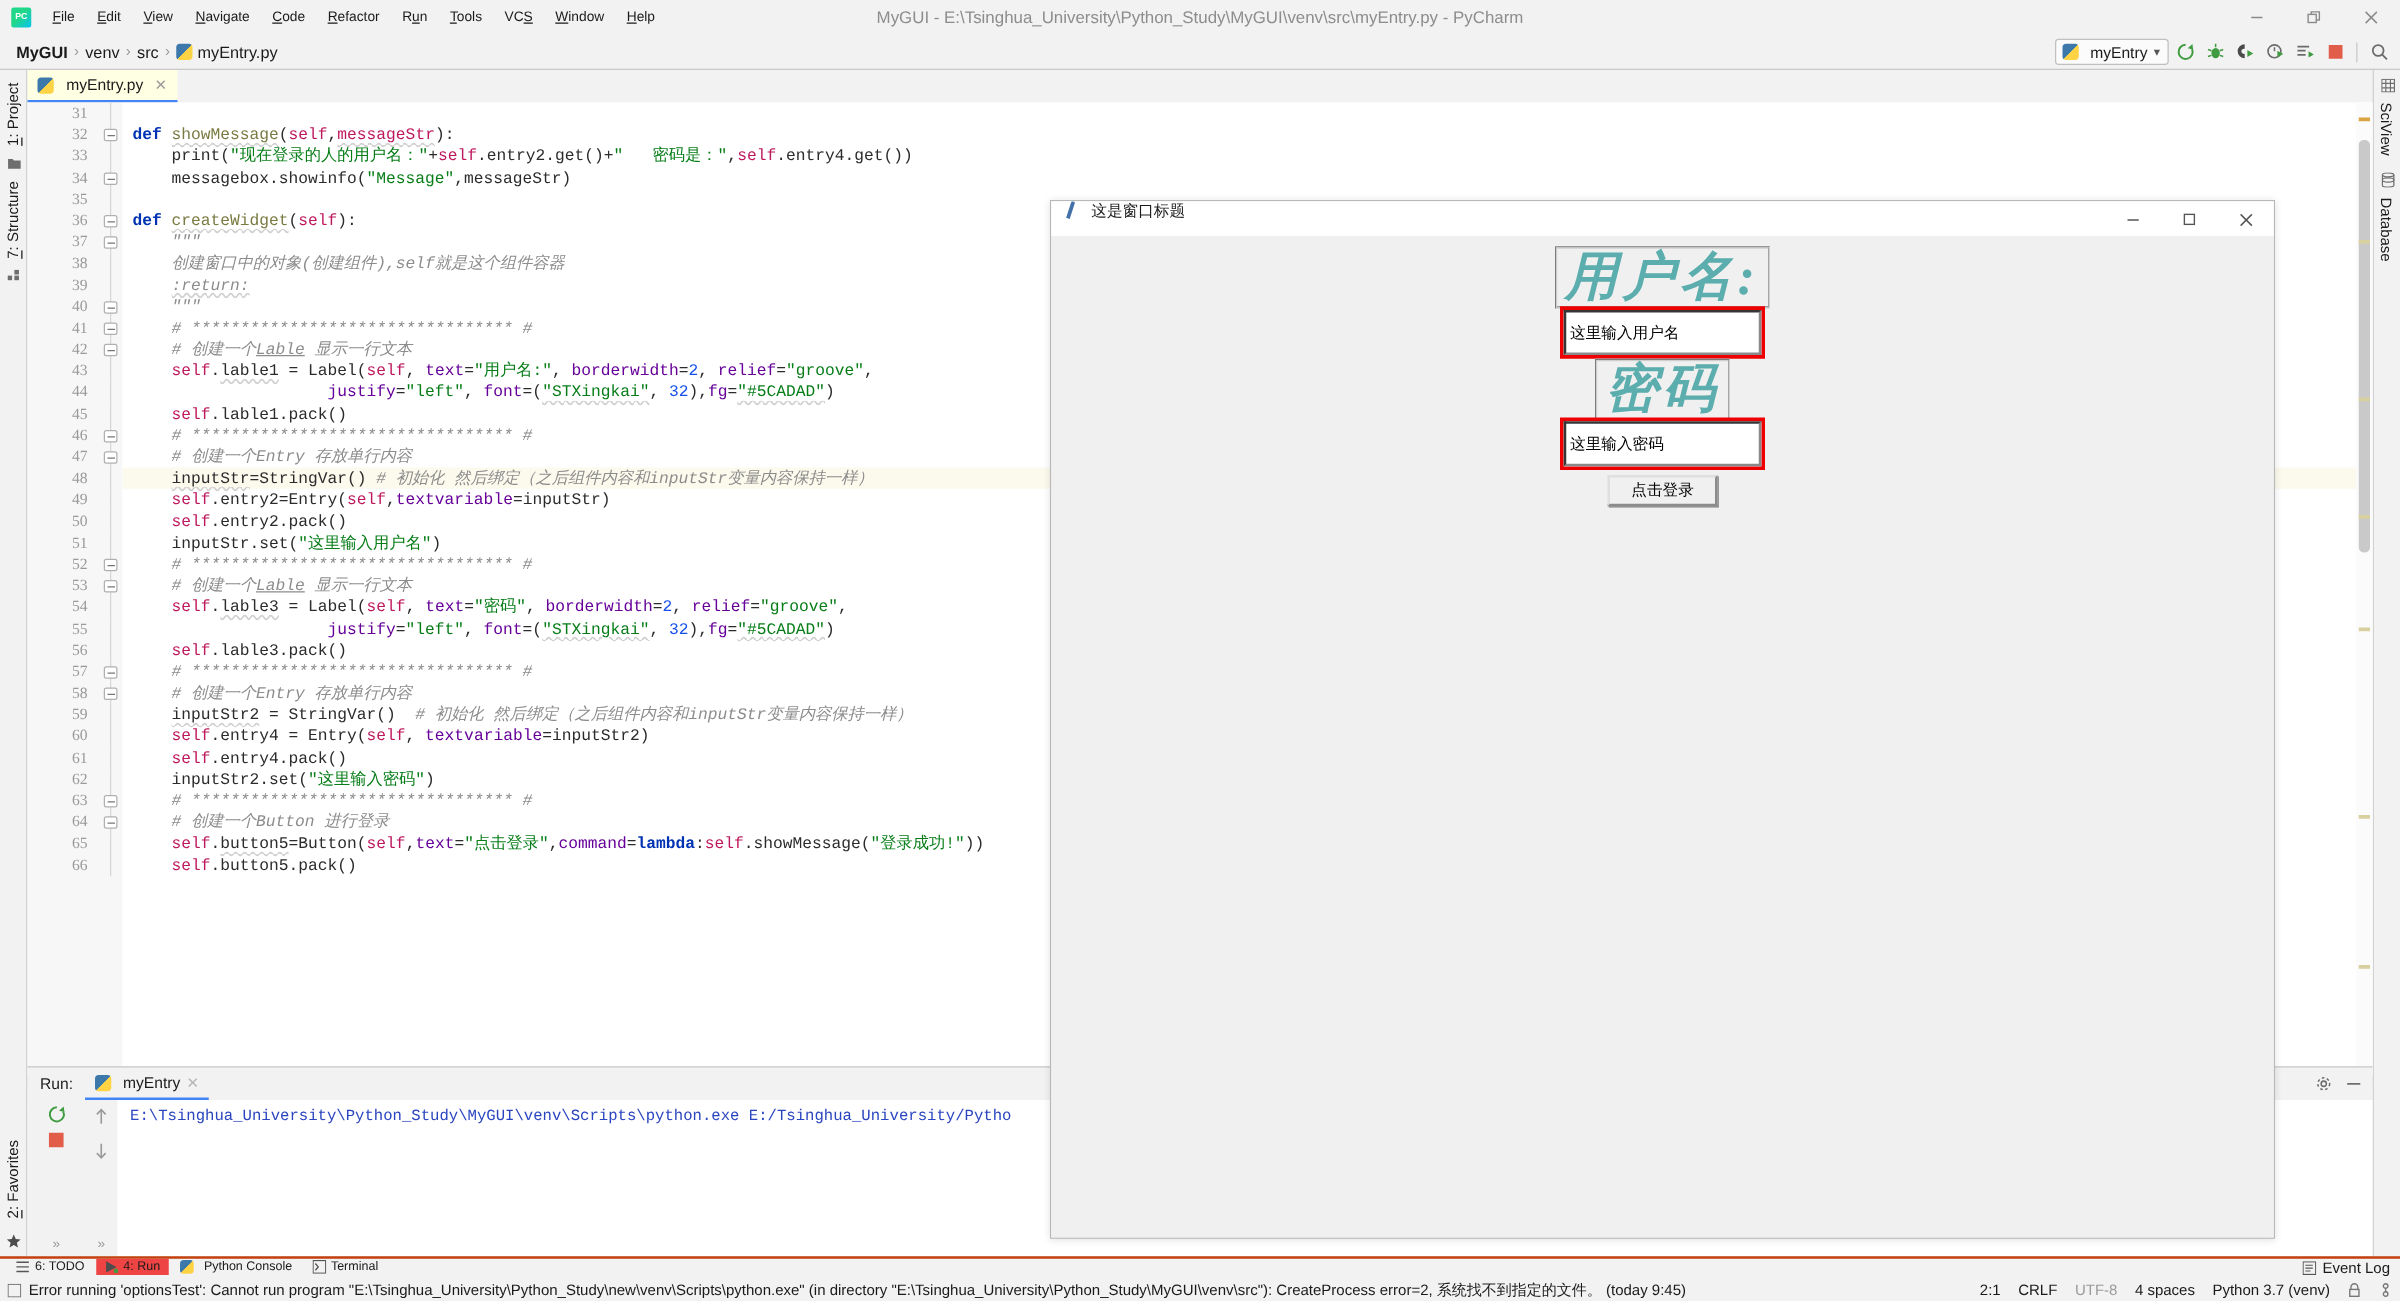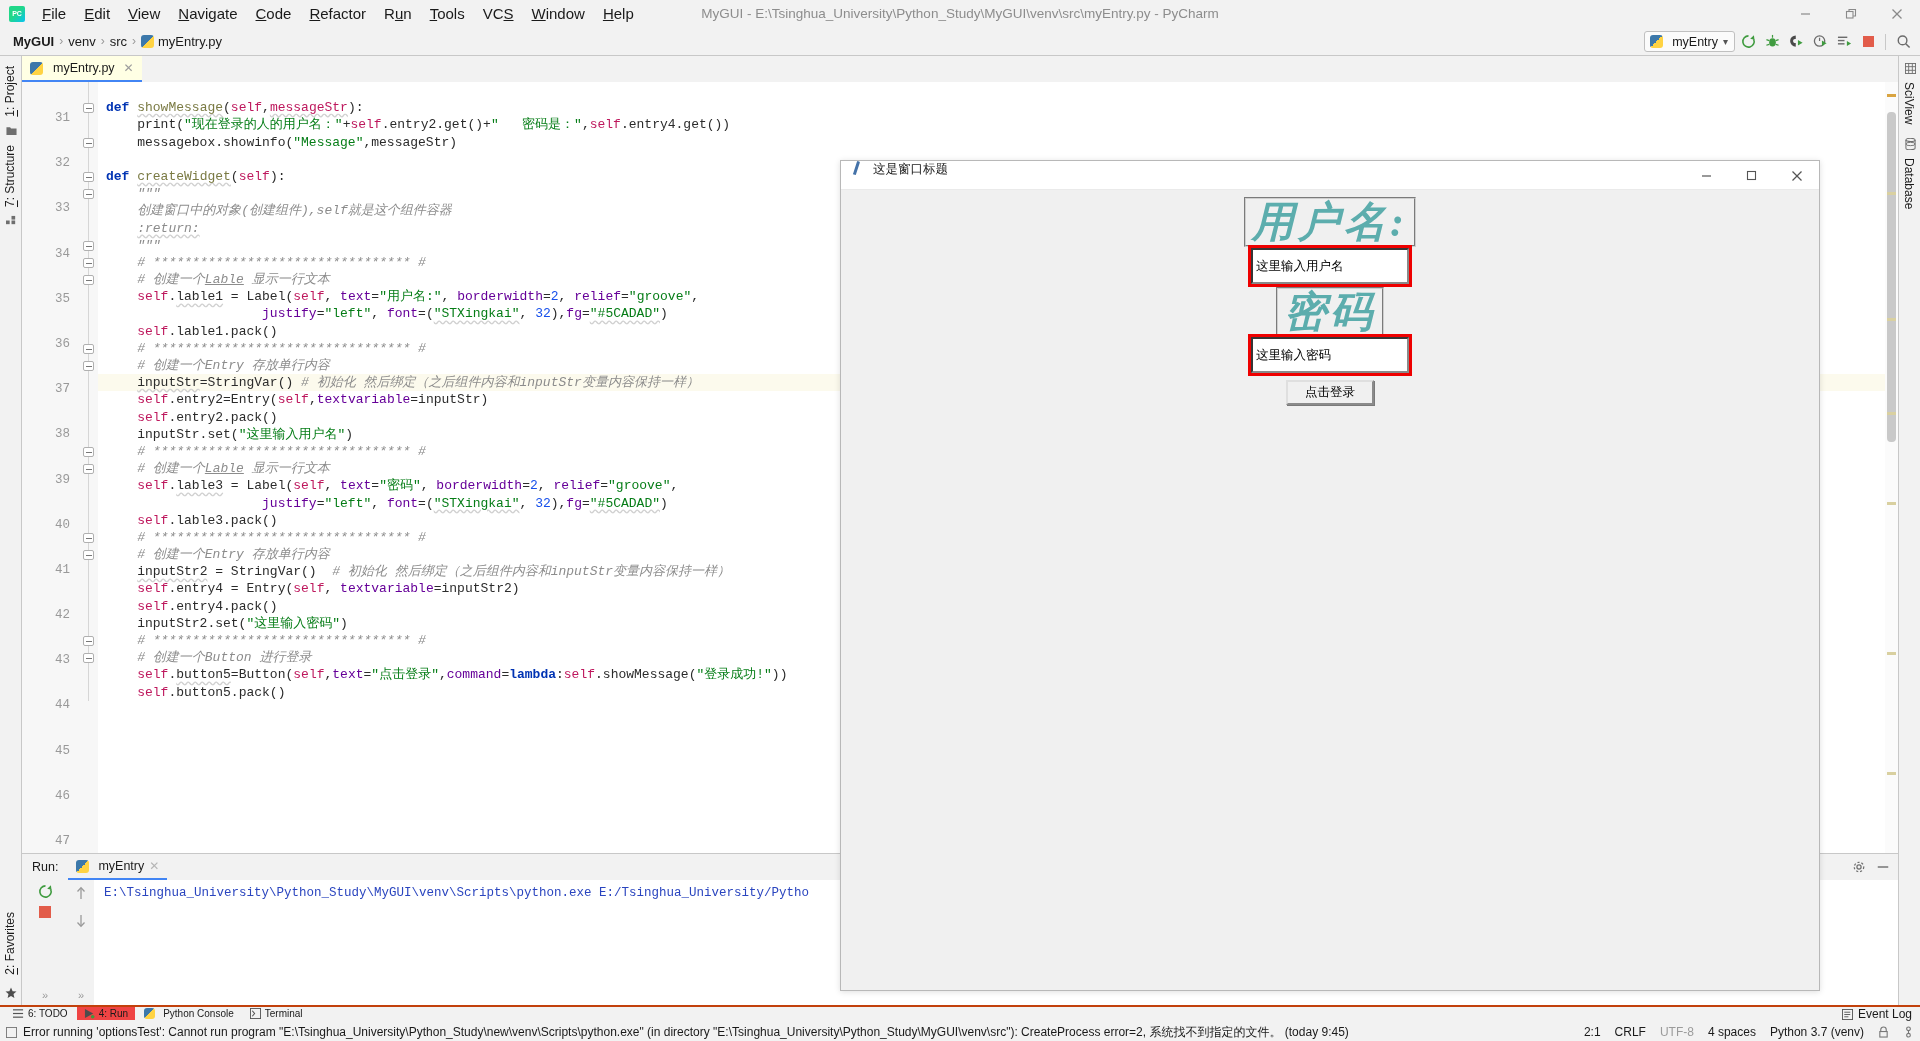--- a/index.html
+++ b/index.html
@@ -23,21 +23,21 @@
   }
   .pc-logo {
     width: 16px; height: 16px; margin-left: 9px; margin-right: 8px;
     background: linear-gradient(135deg,#21d789 0%,#21d789 45%,#07c3f2 100%);
     border-radius: 2px; position: relative;
     display:flex;align-items:center;justify-content:center;
     font-size:7px;color:#fff;font-weight:bold;
   }
   .menu { display: flex; align-items: center; }
   .menu-item {
-    padding: 3px 9px; font-size: 15px; color: #1a1a1a; cursor: default;
+    padding: 3px 9px; font-size: 11px; color: #1a1a1a; cursor: default;
     line-height: 16px;
   }
   .win-title {
     position: absolute; left: 0; right: 0; text-align: center;
     font-size: 13.5px; color: #8d8d8d; pointer-events: none;
   }
   .win-ctrls {
     position: absolute; right: 0; top: 0; height: 27px;
     display: flex; align-items: center;
   }
@@ -114,21 +114,21 @@
     position: absolute; top: 82px; left: 22px; right: 22px; bottom: 180px;
     background: #ffffff; overflow: hidden;
   }
   .gutter {
     position: absolute; top: 0; left: 0; width: 58px; height: 100%;
     background: #f7f7f7; border-right: 0;
   }
   .gutter-line {
     height: 17.2px; line-height: 17.2px; text-align: right;
     padding-right: 10px; color: #999999;
-    font-family: Liberation Mono, monospace; font-size: 12.5px; margin-top: 28px;
+    font-family: Liberation Serif, serif; font-size: 12.5px;
   }
   .foldcol {
     position:absolute; top:0; left:58px; width:18px; height:100%;
     background:#f7f7f7;
   }
   .foldline { height:17.2px; position:relative; }
   .foldline .bar {
     position:absolute; left:8px; top:0; width:1px; height:17.2px; background:#d6d6d6;
   }
   .foldline .mk {

